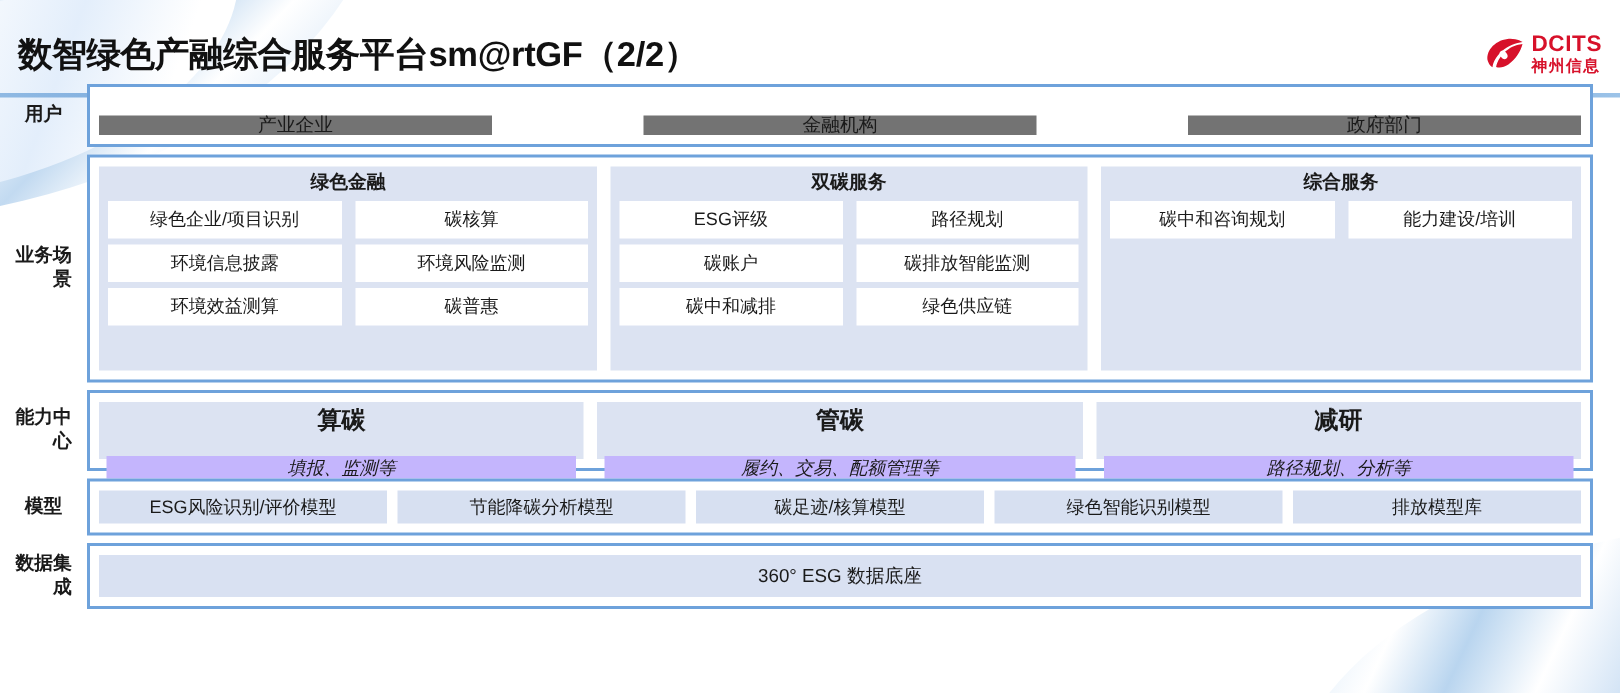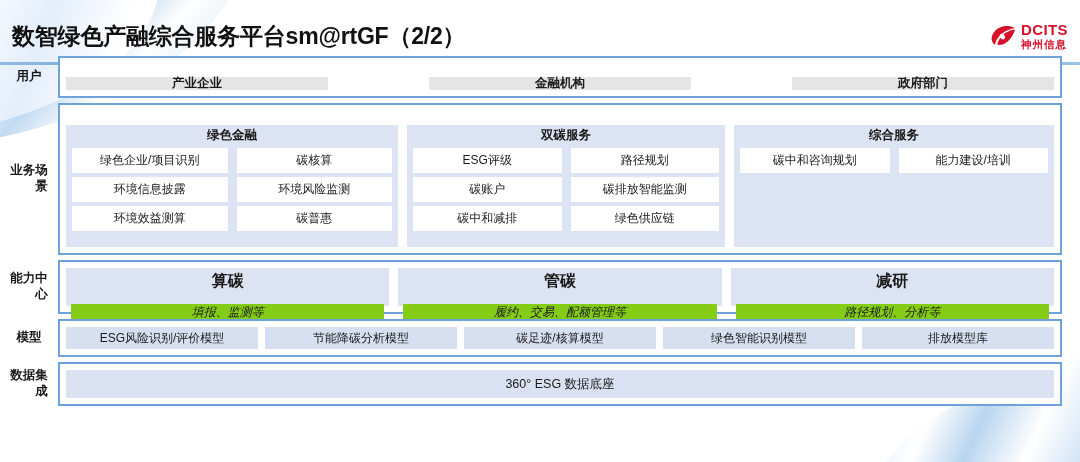--- a/index.html
+++ b/index.html
@@ -89,36 +89,36 @@
     background: #ffffff;
     padding: 6px;
     display: flex;
     margin-right: 18px;
   }
 
   
   .row-user .row-body { height: 42px; align-items: stretch; gap: 0; }
   .user-slot { flex: 1 1 0; display: flex; }
   .user-box {
-    background: #e5e5e5;
-    display: flex; align-items: center; justify-content: center;
-    font-size: 12.5px; font-weight: bold; color: #1a1a1a;
+    background: #737373;
+    display: flex; align-items: center; justify-content: center;
+    font-size: 12.5px; font-weight: normal; color: #1a1a1a;
     width: 262px;
     margin-top: 13px;
   }
   .user-slot.s1 { justify-content: flex-start; }
   .user-slot.s2 { justify-content: center; }
   .user-slot.s3 { justify-content: flex-end; }
 
   
   .row-biz .row-body { height: 152px; gap: 9px; }
   .grp {
     background: #dce3f2;
     padding: 4px 6px 6px 6px;
-    display: flex; flex-direction: column; margin-top: 14px;
+    display: flex; flex-direction: column;
   }
   .grp.g1 { flex: 0 0 332px; }
   .grp.g2 { flex: 0 0 318px; }
   .grp.g3 { flex: 1 1 auto; }
   .grp-title {
     text-align: center; font-size: 12.5px; font-weight: bold;
     color: #1a1a1a; margin-bottom: 5px; line-height: 1.1;
   }
   .grp-items {
     display: grid; grid-template-columns: 1fr 1fr;
@@ -136,21 +136,21 @@
   .cap {
     flex: 1 1 0; background: #dce3f2;
     padding: 3px 5px 5px 5px;
     display: flex; flex-direction: column;
   }
   .cap-title {
     text-align: center; font-size: 16px; font-weight: bold;
     color: #1a1a1a; line-height: 1.2; margin-bottom: 14px;
   }
   .cap-sub {
-    flex: 1 1 auto; background: #84cc16;
+    flex: 1 1 auto; background: #c4b5fd;
     display: flex; align-items: center; justify-content: center;
     font-size: 12px; font-style: italic; color: #1a1a1a;
   }
 
   
   .row-model .row-body { height: 38px; gap: 7px; }
   .model-box {
     flex: 1 1 0; background: #d7e0f1;
     display: flex; align-items: center; justify-content: center;
     font-size: 12px; color: #1a1a1a; white-space: nowrap;

